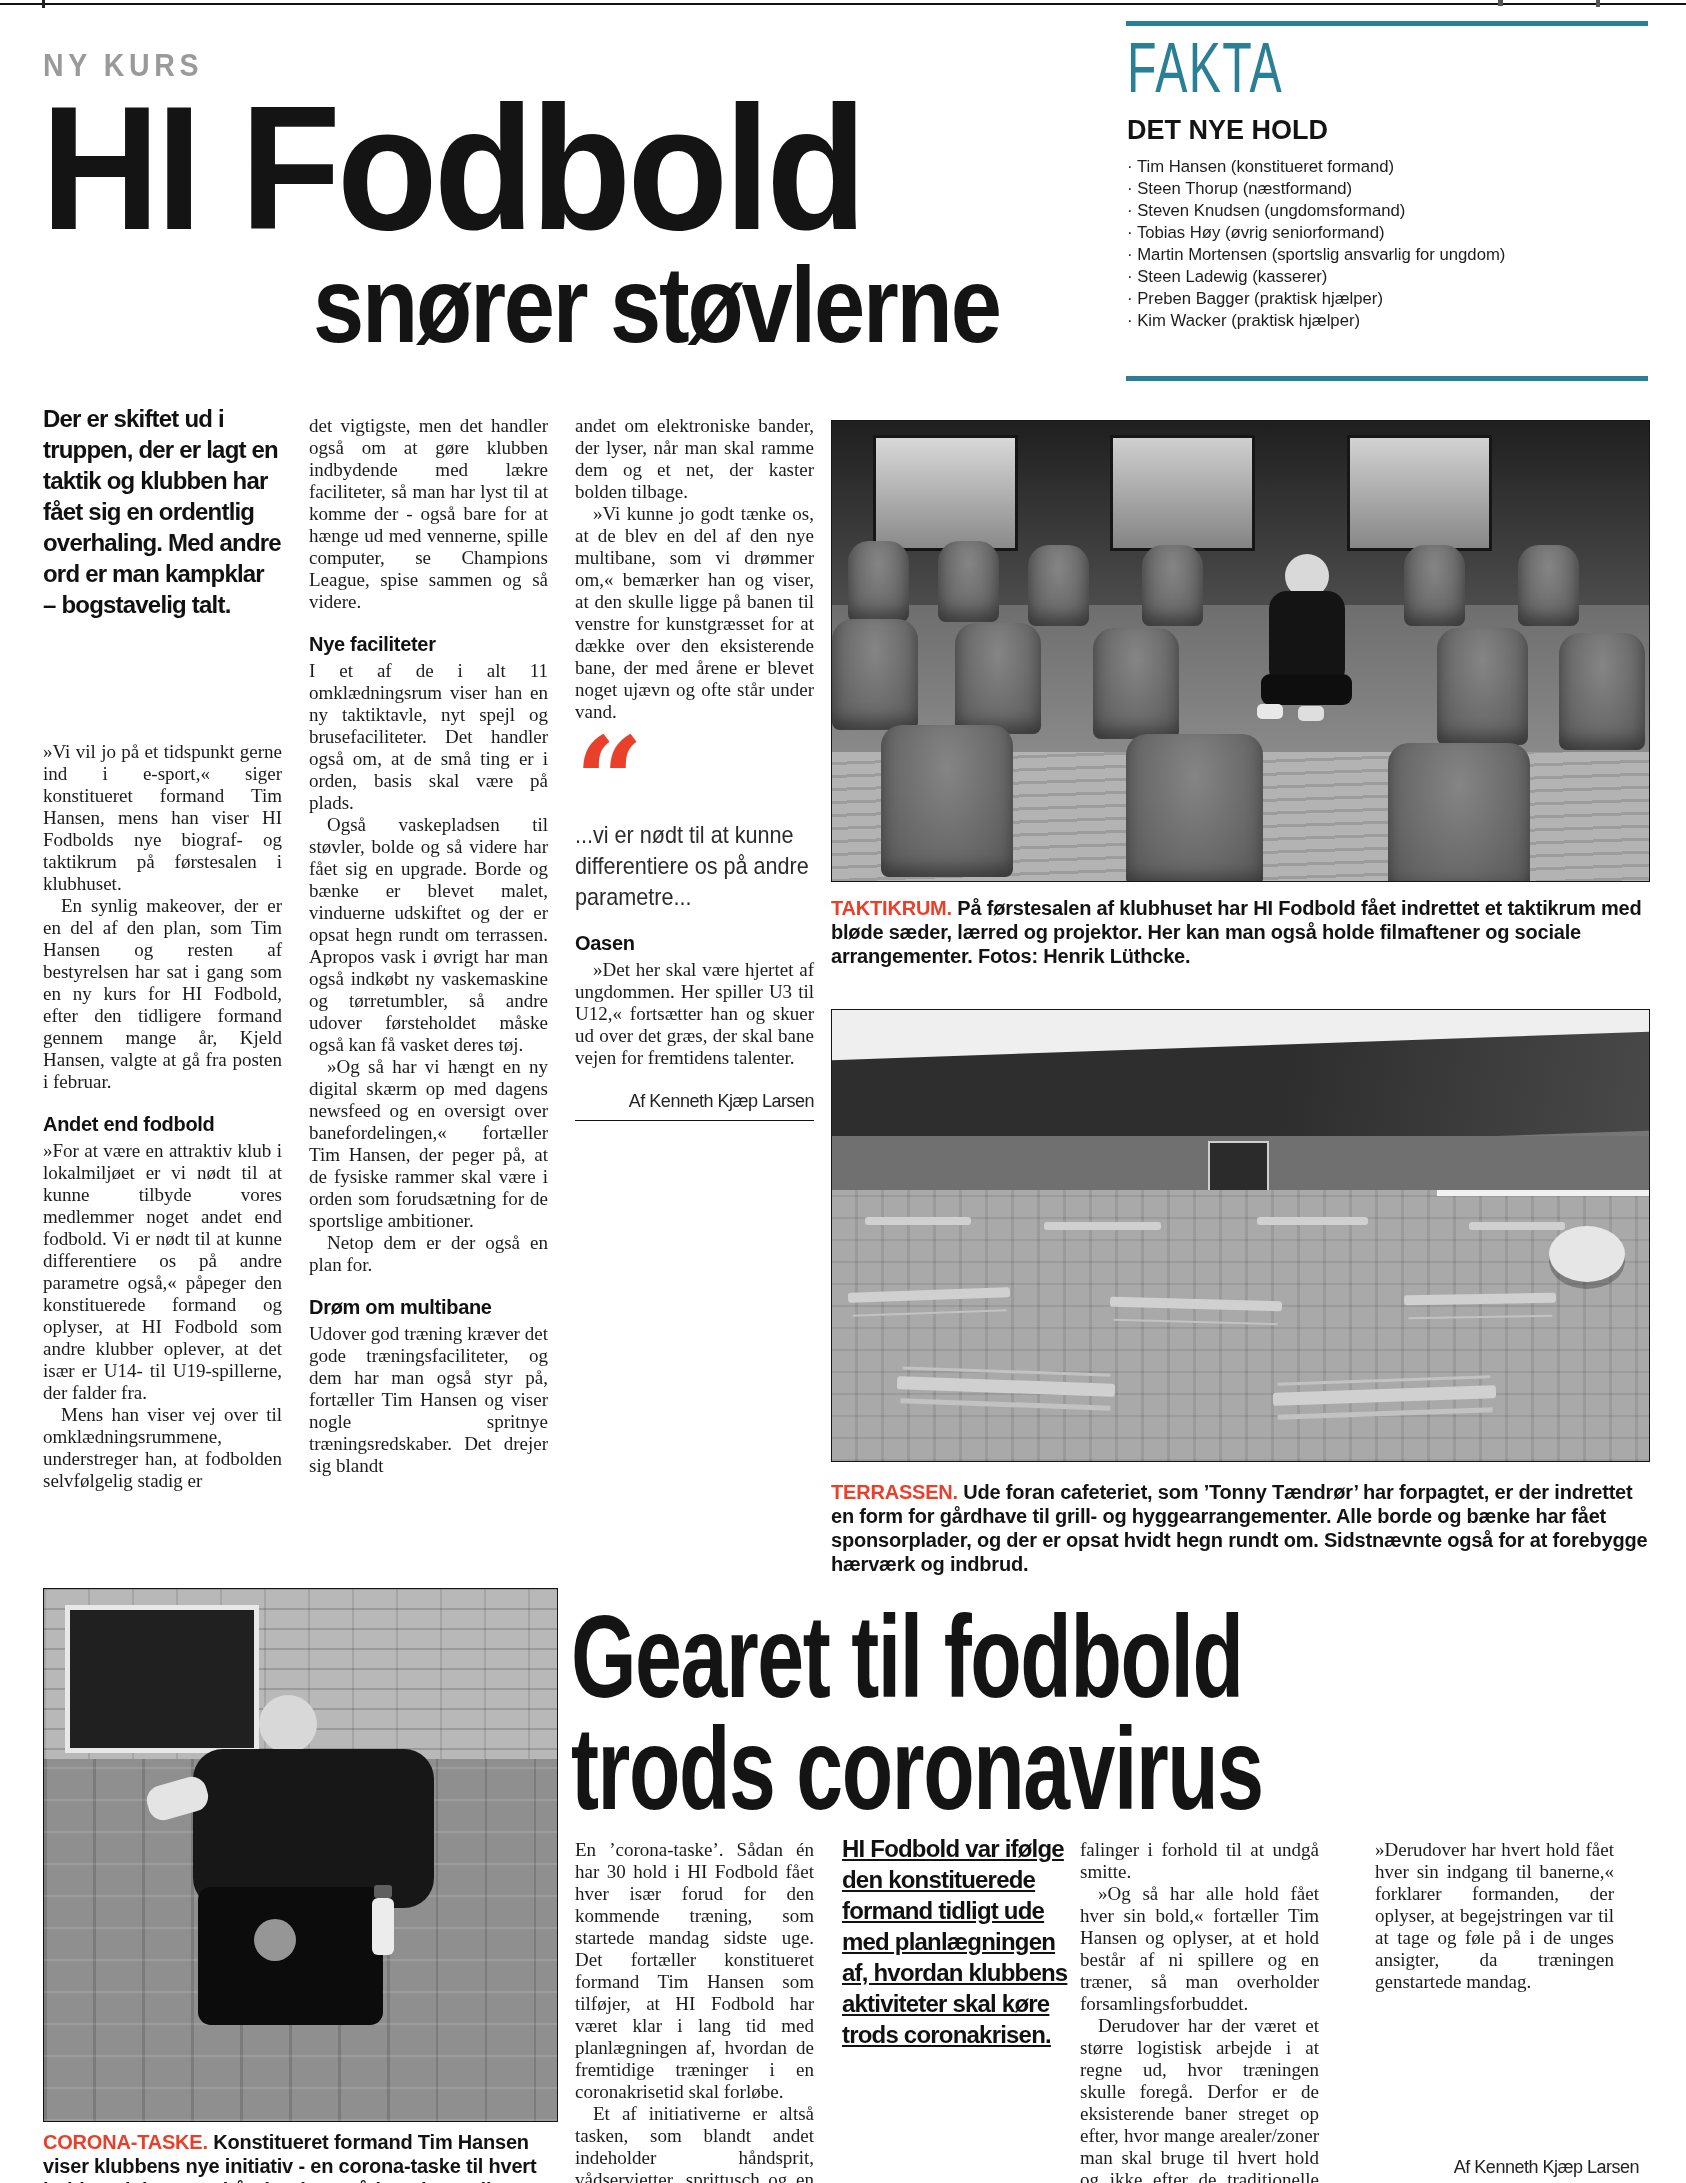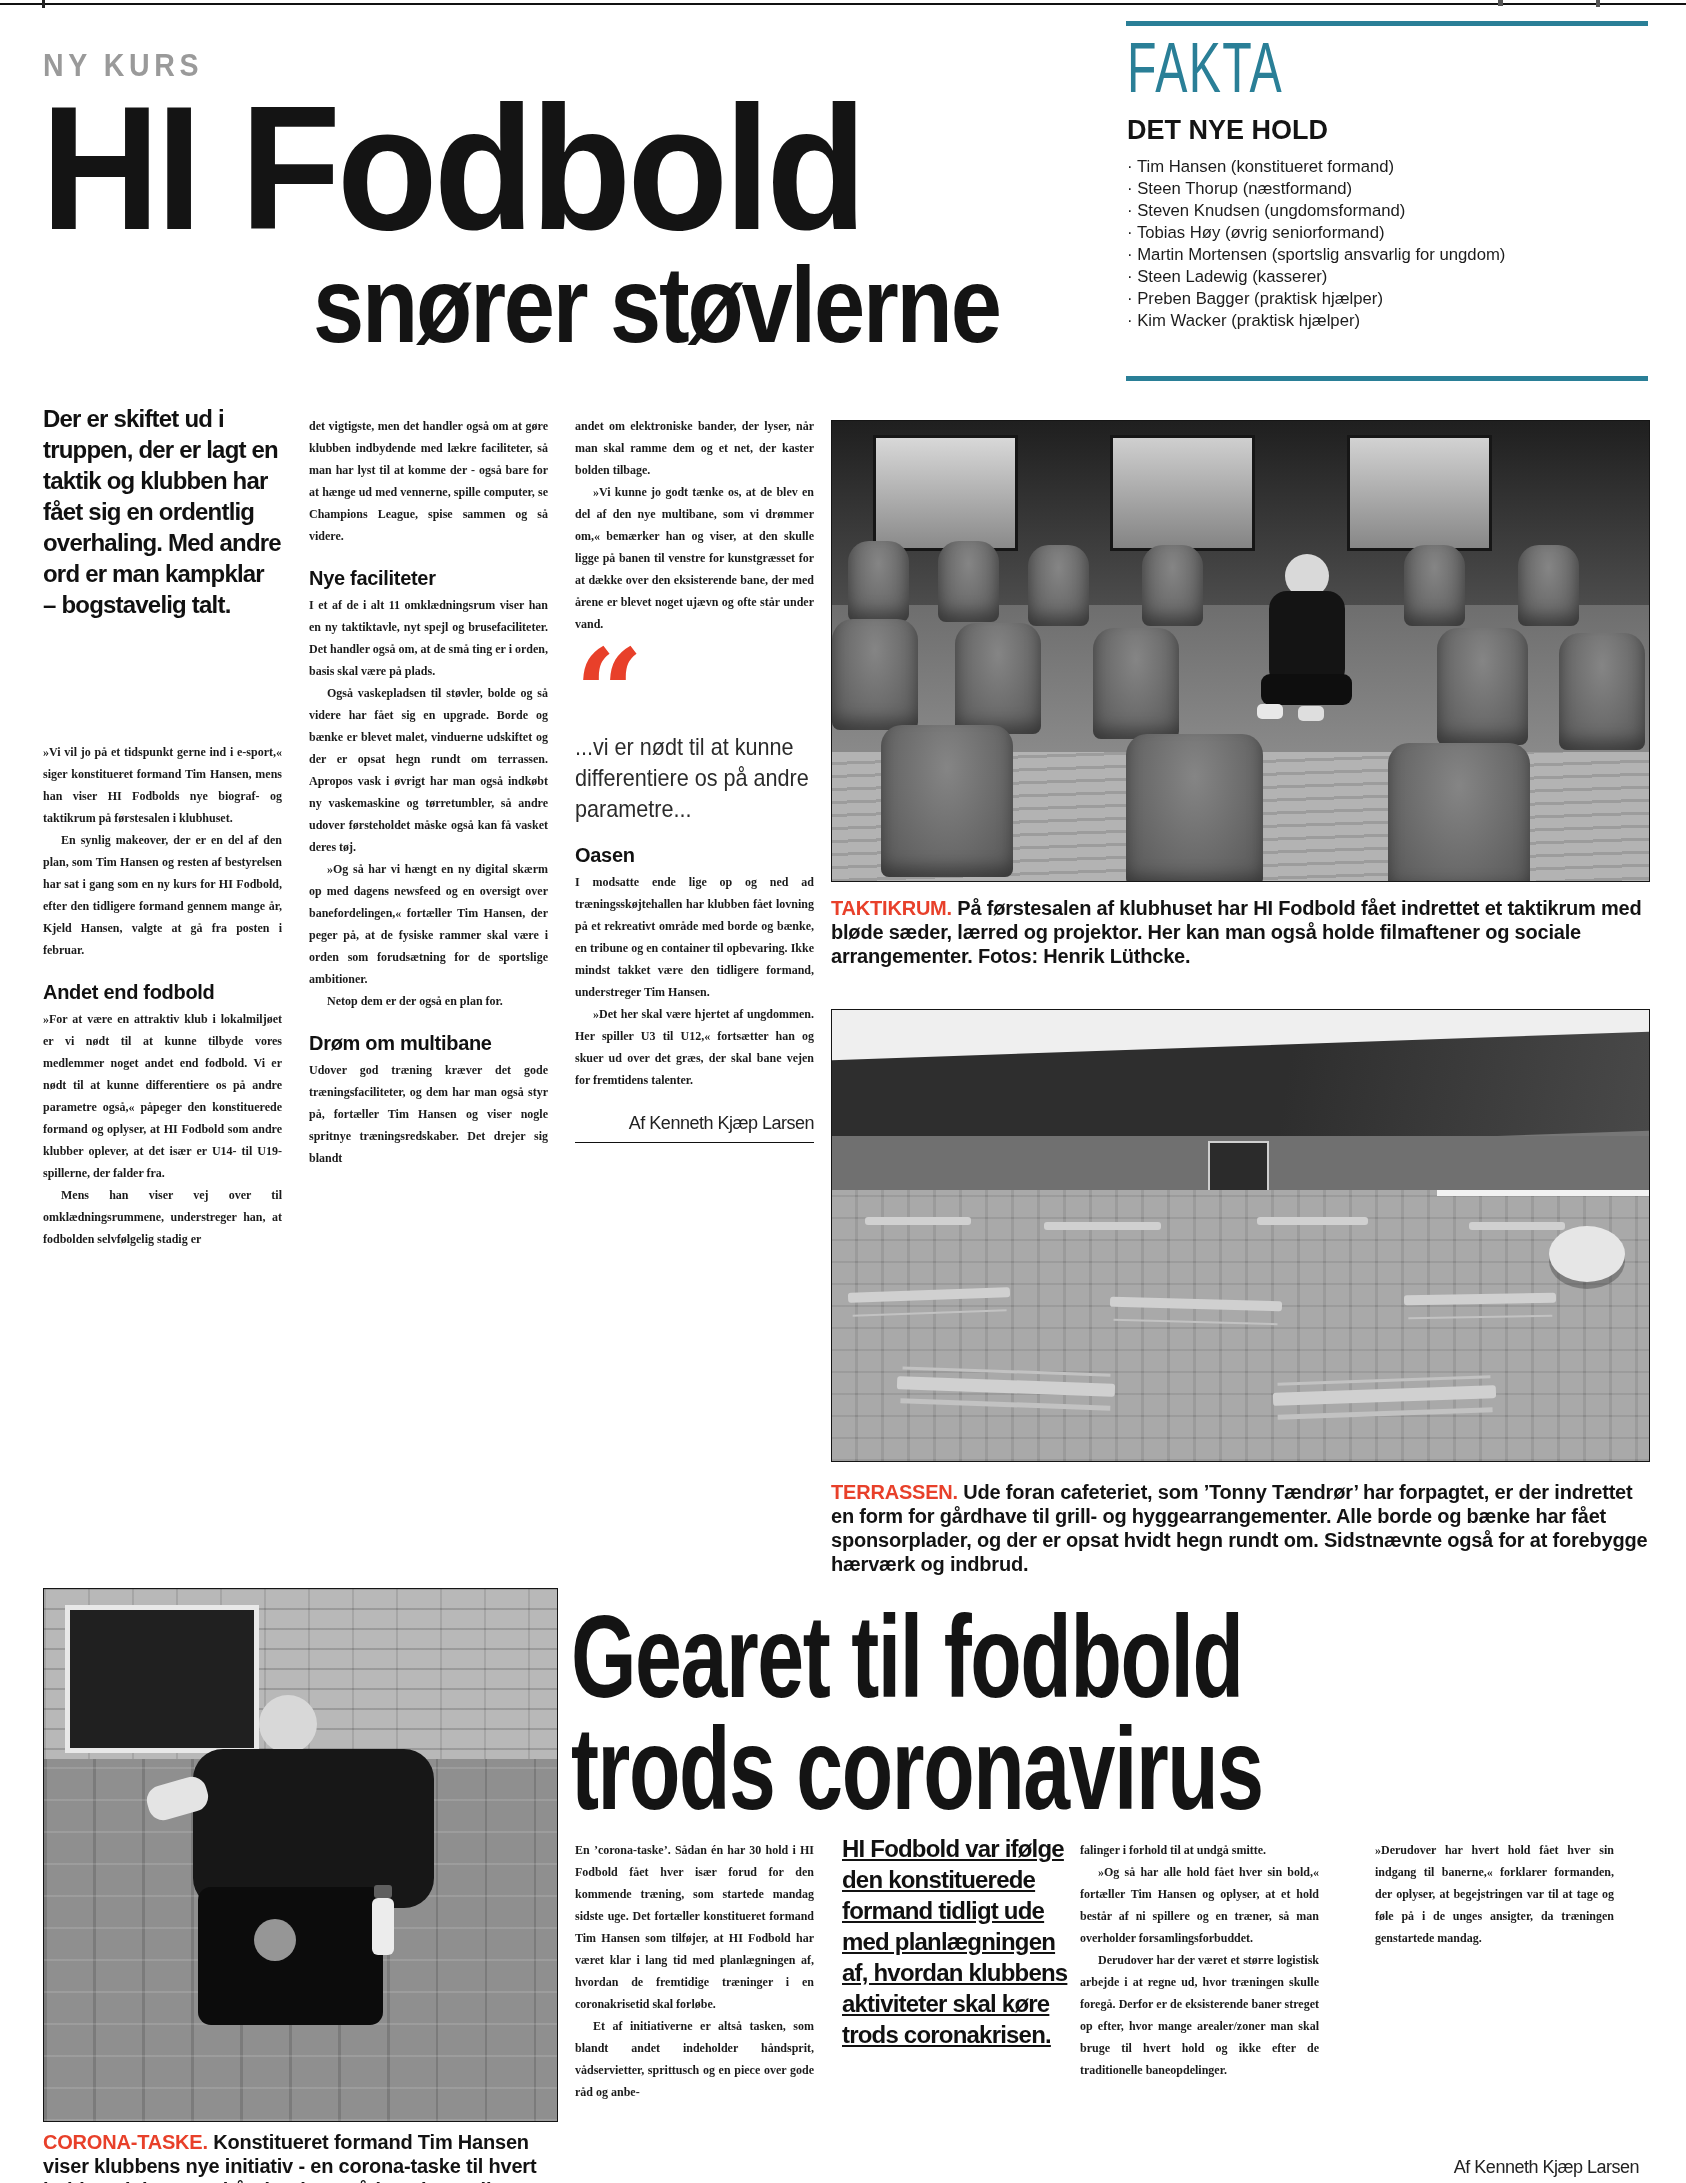--- a/index.html
+++ b/index.html
@@ -24,22 +24,22 @@
   .fakta-rule{position:absolute;left:0;width:522px;height:4.6px;background:#2a7f97;}
   .fakta-title{position:absolute;left:1px;top:32px;font-size:71px;line-height:71px;font-weight:400;
                color:#2a7f97;transform:scaleX(.68);transform-origin:left top;letter-spacing:2px;white-space:nowrap;}
   .fakta-sub{position:absolute;left:1px;top:115px;font-size:27px;font-weight:700;letter-spacing:0;color:#141414;}
   .fakta-items{position:absolute;left:1px;top:156px;width:512px;font-size:16.7px;line-height:22px;color:#1c1c1c;}
 
   
   .col{width:239px;}
   .intro{font-size:24px;line-height:31px;font-weight:700;letter-spacing:-0.8px;color:#111;
          text-align:left;}
-  .bodycol p{margin:0;font-size:12px;line-height:22px;font-family:"Liberation Serif",serif;
-             text-align:justify;color:#1b1b1b;hyphens:auto;font-weight:bold;-webkit-hyphens:auto;}
+  .bodycol p{margin:0;font-size:19px;line-height:22px;font-family:"Liberation Serif",serif;
+             text-align:justify;color:#1b1b1b;hyphens:auto;-webkit-hyphens:auto;}
   .bodycol p.ind{text-indent:18px;}
   .subhead{margin:20px 0 4px 0;font-size:20px;line-height:23px;font-weight:700;
            letter-spacing:-0.3px;font-family:"Liberation Sans",sans-serif;color:#111;}
   .quoteblock{margin:20px 0 17px 0;}
   .qmark{font-family:"DejaVu Serif",serif;font-weight:700;font-size:119px;line-height:76px;
          color:#e8402a;display:block;}
   .qtext{display:block;font-size:24px;line-height:31px;font-weight:400;color:#2b2b2b;
          transform:scaleX(.9);transform-origin:left top;width:112%;font-family:"Liberation Sans",sans-serif;}
   .byline{margin-top:22px;text-align:right;font-size:18px;letter-spacing:-0.5px;color:#222;
           font-family:"Liberation Sans",sans-serif;}
@@ -113,21 +113,20 @@
   </div>
 
   <div class="abs col bodycol" style="left:575px;top:415px;">
     <p>andet om elektroniske bander, der lyser, når man skal ramme dem og et net, der kaster bolden tilbage.</p>
     <p class="ind">»Vi kunne jo godt tænke os, at de blev en del af den nye multibane, som vi drømmer om,« bemærker han og viser, at den skulle ligge på banen til venstre for kunstgræsset for at dække over den eksisterende bane, der med årene er blevet noget ujævn og ofte står under vand.</p>
     <div class="quoteblock">
       <span class="qmark">“</span>
       <span class="qtext">...vi er nødt til at kunne differentiere os på andre parametre...</span>
     </div>
     <div class="subhead">Oasen</div>
-    <p>I modsatte ende lige op og ned ad træningsskøjtehallen har klubben fået lovning på et rekreativt område med borde og bænke, en tribune og en container til opbevaring. Ikke mindst takket være den tidligere formand, understreger Tim Hansen.</p>
     <p class="ind">»Det her skal være hjertet af ungdommen. Her spiller U3 til U12,« fortsætter han og skuer ud over det græs, der skal bane vejen for fremtidens talenter.</p>
     <div class="byline">Af Kenneth Kjæp Larsen</div>
     <hr class="col3-hr">
   </div>
 
   <div class="abs photo" style="left:831px;top:420px;width:817px;height:460px;">
     <div class="abs" style="left:0;top:0;width:100%;height:40%;background:linear-gradient(#1f1f1f,#4c4c4c);"></div>
     <div class="abs" style="left:5%;top:3%;width:17%;height:24%;background:linear-gradient(#d8d8d8,#8a8a8a);border:3.5px solid #161616;"></div>
     <div class="abs" style="left:34%;top:3%;width:17%;height:24%;background:linear-gradient(#cfcfcf,#848484);border:3.5px solid #161616;"></div>
     <div class="abs" style="left:63%;top:3%;width:17%;height:24%;background:linear-gradient(#d2d2d2,#878787);border:3.5px solid #161616;"></div>

